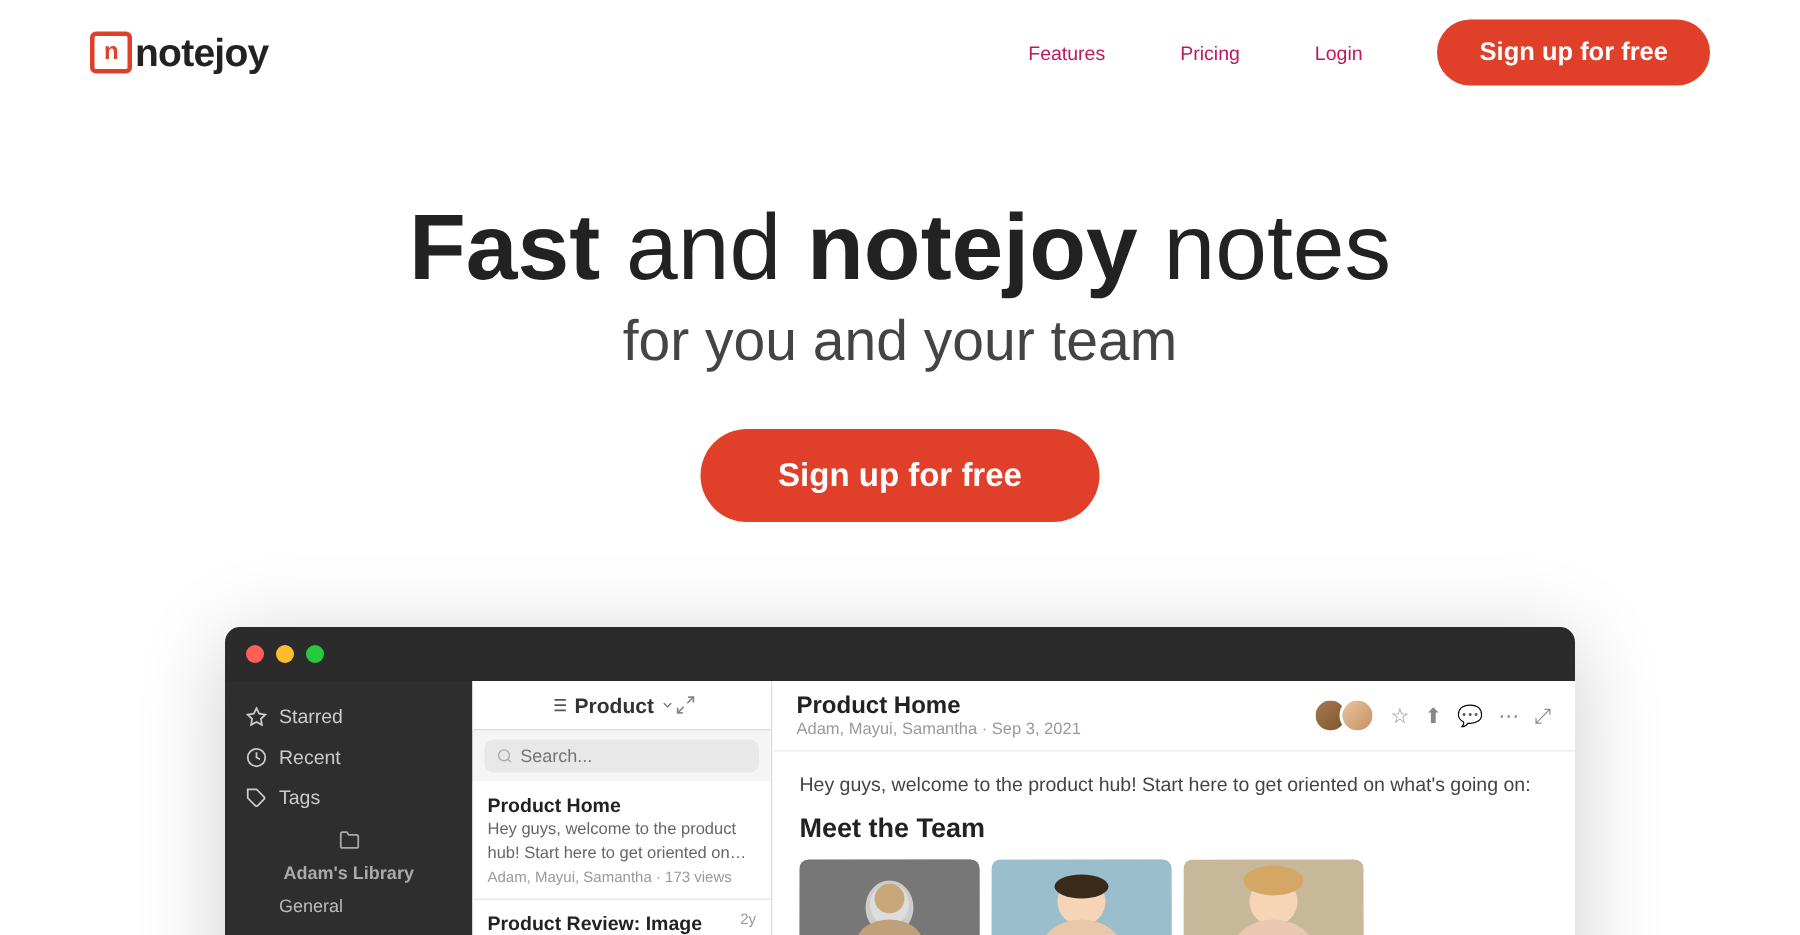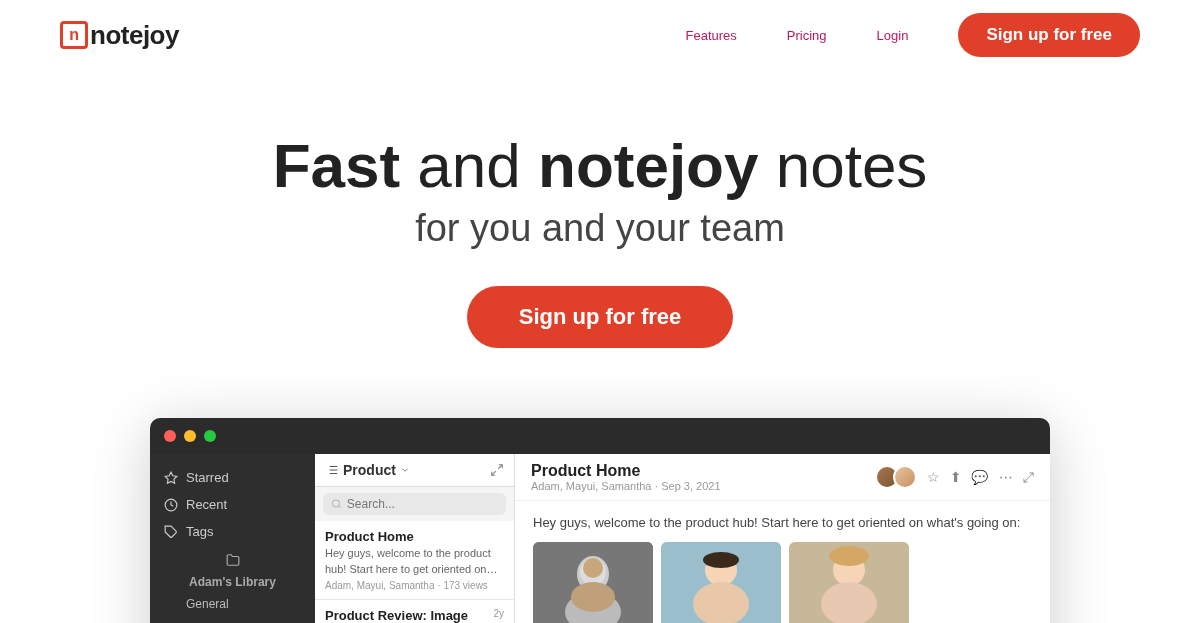--- a/index.html
+++ b/index.html
@@ -187,21 +187,21 @@
       background: #f5f5f5;
       border-right: 1px solid #ddd;
       flex-shrink: 0;
       display: flex;
       flex-direction: column;
       overflow: hidden;
     }
     .notes-list-header {
       display: flex;
       align-items: center;
-      justify-content: space-between;
+      justify-content: center;
       padding: 8px 10px;
       background: #fff;
       border-bottom: 1px solid #ddd;
     }
     .notes-list-title {
       font-size: 14px;
       font-weight: 600;
       color: #333;
       display: flex;
       align-items: center;
@@ -470,20 +470,21 @@
           <span class="toolbar-icon">☆</span>
           <span class="toolbar-icon">⬆</span>
           <span class="toolbar-icon">💬</span>
           <span class="toolbar-icon">⋯</span>
           <span class="toolbar-icon">⤢</span>
         </div>
       </div>
 
       <div class="note-body">
         <p class="note-intro">Hey guys, welcome to the product hub! Start here to get oriented on what's going on:</p>
+        <div class="note-section-title">Meet the Team</div>
         <div class="photo-grid">
           <div class="photo-item photo-1">
             <svg viewBox="0 0 120 90" xmlns="http://www.w3.org/2000/svg" width="120" height="90">
               <rect width="120" height="90" fill="#777"></rect>
               <ellipse cx="60" cy="32" rx="16" ry="18" fill="#ccc"></ellipse>
               <ellipse cx="60" cy="70" rx="28" ry="20" fill="#bbb"></ellipse>
               <ellipse cx="60" cy="30" rx="13" ry="14" fill="#ddd"></ellipse>
               <circle cx="60" cy="26" r="10" fill="#c8a87a"></circle>
               <ellipse cx="60" cy="55" rx="22" ry="15" fill="#c0a07a"></ellipse>
             </svg>

